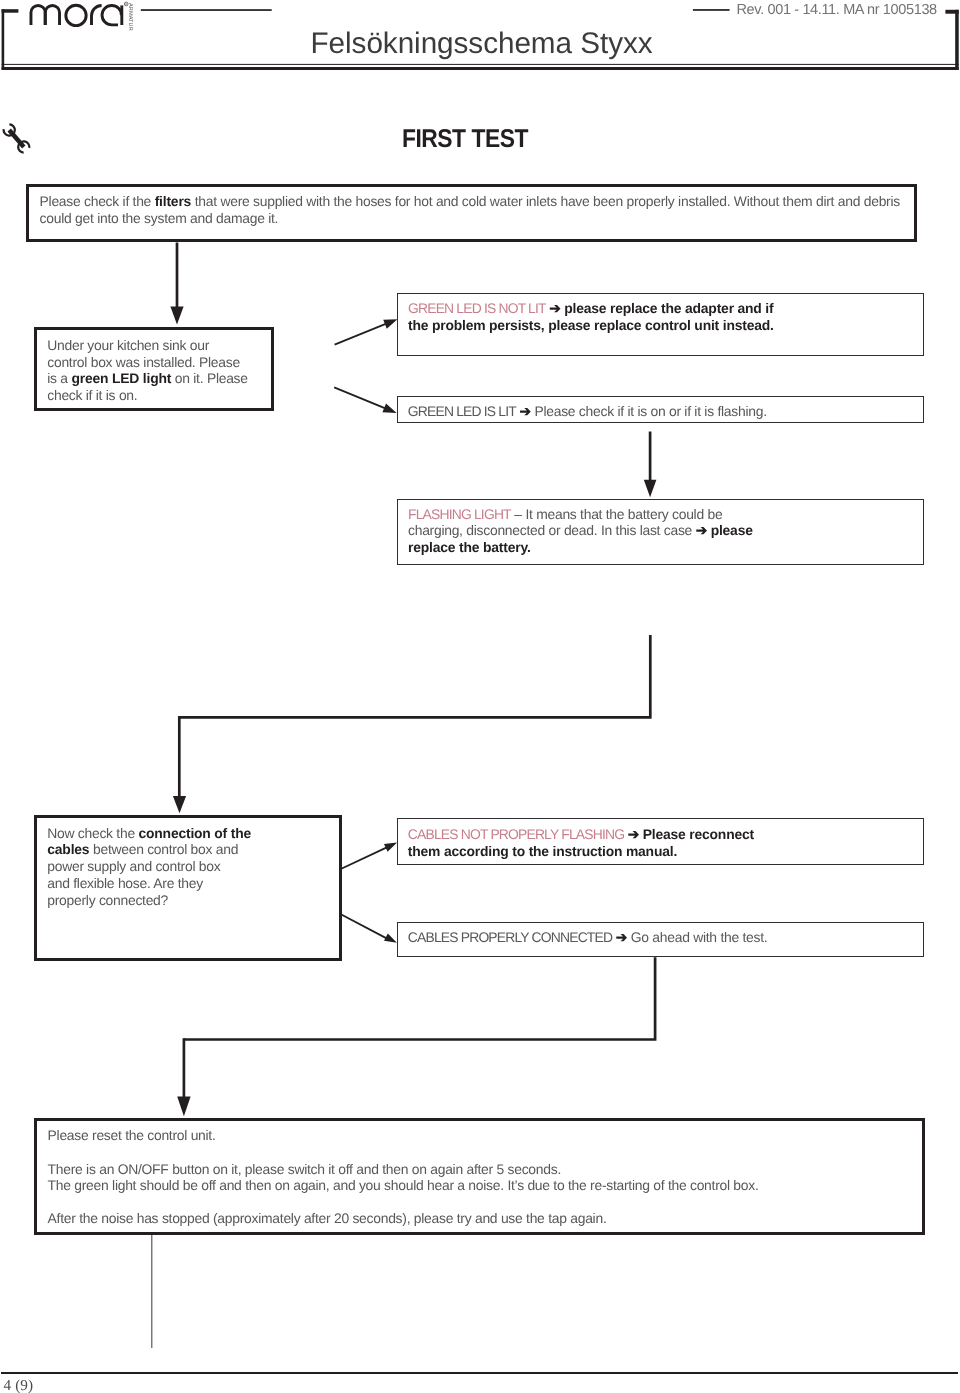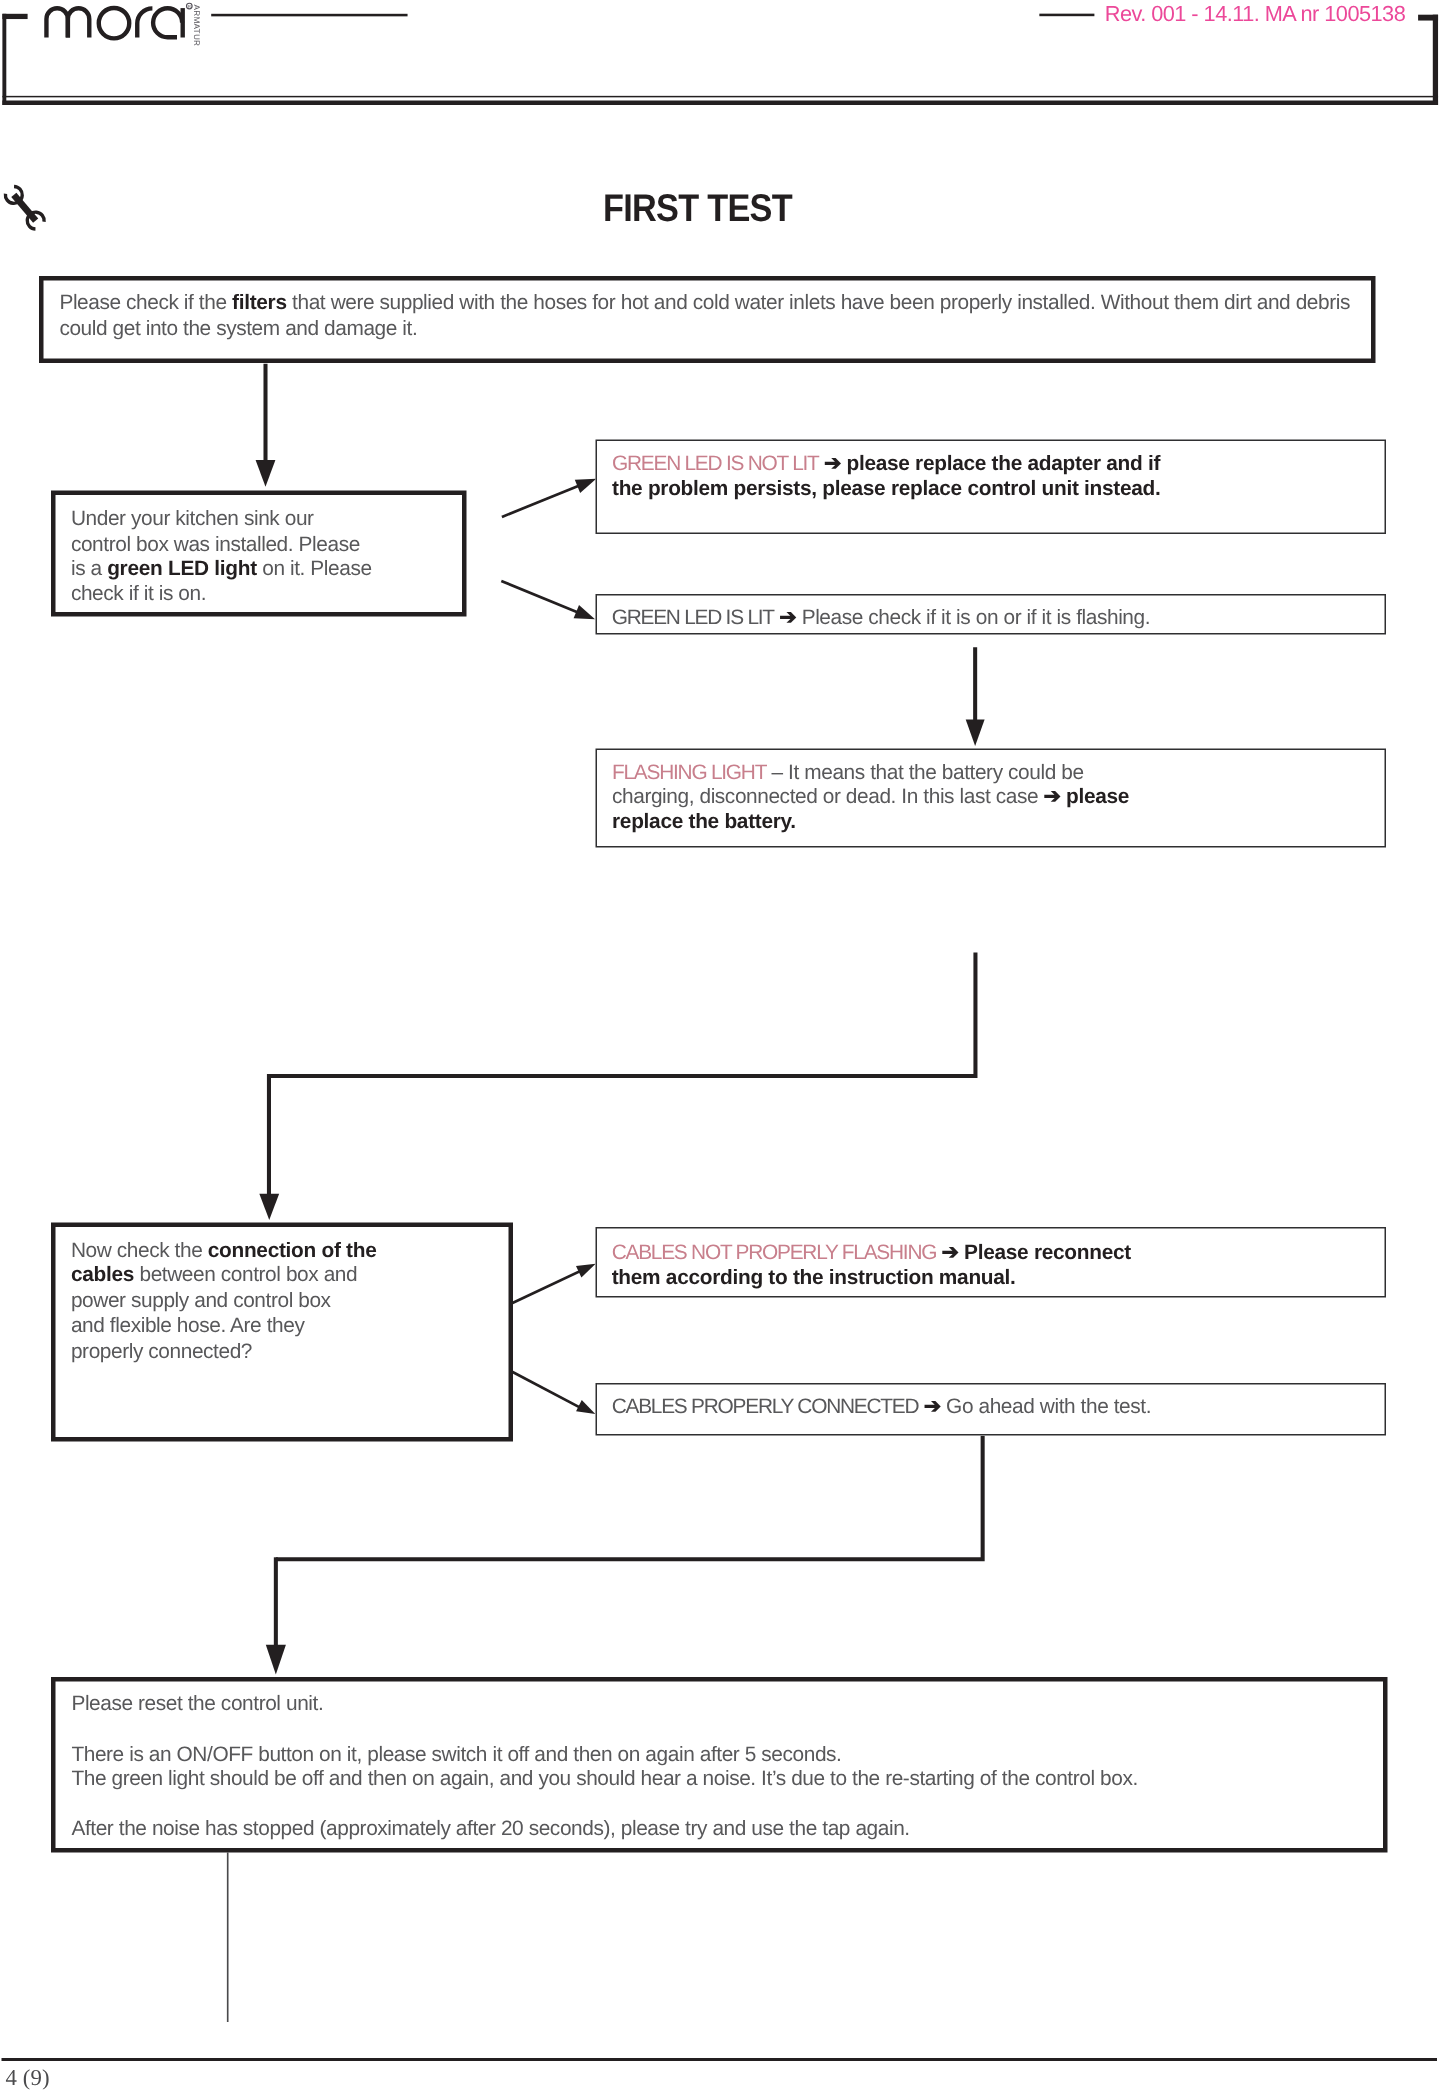--- a/index.html
+++ b/index.html
@@ -7,21 +7,21 @@
        -webkit-font-smoothing:antialiased;text-rendering:geometricPrecision;position:relative;overflow:hidden;}
   .page{position:absolute;inset:0;}
   .abs{position:absolute;}
 
   
   #hdr-frame{position:absolute;left:0;top:0;width:960px;height:80px;}
   #hdr-title1{position:absolute;left:281.2px;top:0.1px;font-size:20.5px;color:#3c3c3e;
       line-height:20.5px;letter-spacing:-0.03px;white-space:nowrap;font-weight:400;}
   #hdr-title2{position:absolute;left:310.5px;top:28.8px;font-size:29.7px;color:#3c3c3e;
       line-height:29.7px;letter-spacing:-0.05px;white-space:nowrap;font-weight:400;}
-  #hdr-rev{position:absolute;left:736.5px;top:3.4px;font-size:14.5px;color:#ec4899;
+  #hdr-rev{position:absolute;left:736.5px;top:3.4px;font-size:14.5px;color:#737373;
       line-height:14.5px;letter-spacing:-0.36px;white-space:nowrap;font-weight:400;}
 
   
   #logo{position:absolute;left:27.6px;top:0px;width:100px;height:32px;}
   #logo-sub{position:absolute;left:131.6px;top:3.4px;font-size:5.5px;color:#58565c;
       letter-spacing:0.15px;transform:rotate(90deg);transform-origin:0 0;font-weight:400;
       white-space:nowrap;line-height:5.5px;
       font-family:"Liberation Sans",sans-serif;}
 
   
@@ -89,20 +89,21 @@
         <path d="M93.8 5.4 V 25.0"></path>
       </g>
       <g>
         <circle cx="98.2" cy="4.0" r="1.85" fill="none" stroke="#55525a" stroke-width="0.8"></circle>
         <text x="98.2" y="5.35" font-size="2.9" text-anchor="middle" fill="#55525a" font-family="'Liberation Sans',sans-serif">R</text>
       </g>
     </svg>
   </div>
   <div id="logo-sub">ARMATUR</div>
 
+  <div id="hdr-title2">Felsökningsschema Styxx</div>
   <div id="hdr-rev">Rev. 001 -  14.11. MA nr 1005138</div>
 
   <div id="wrench">
     <svg width="45" height="45" viewBox="0 0 80 80" aria-hidden="true">
       <g transform="rotate(49.6 40 40)" fill="#231f20">
 
         <rect x="20" y="36.0" width="40" height="8"></rect>
 
         <path d="M11.08 48.03 A 12.0 12.0 0 1 0 11.08 31.97 L 14.05 34.65 A 8.0 8.0 0 1 1 14.05 45.35 Z"></path>
 
@@ -145,21 +146,21 @@
     </g>
   </svg>
 
   <div class="box heavy" id="box-intro" style="left:26px;top:184.2px;width:890.5px;height:58.0px;">
     <div class="btxt" style="left:10.6px;top:5.9px;">
         <span class="ln"><span>Please check if the </span><b>filters</b><span> that were supplied with the hoses for hot and cold water inlets have been properly installed. Without them dirt and debris</span></span>
         <span class="ln"><span>could get into the system and damage it.</span></span>
       </div>
   </div>
 
-  <div class="box heavy" id="box-q1" style="left:34.1px;top:326.6px;width:277px;height:84.4px;">
+  <div class="box heavy" id="box-q1" style="left:34.1px;top:326.6px;width:240px;height:84.4px;">
     <div class="btxt" style="left:10.2px;top:7.3px;">
         <span class="ln"><span>Under your kitchen sink our</span></span>
         <span class="ln"><span>control box was installed. Please</span></span>
         <span class="ln"><span>is a </span><b>green LED light</b><span> on it. Please</span></span>
         <span class="ln"><span>check if it is on.</span></span>
       </div>
   </div>
 
   <div class="box light" id="box-a1a" style="left:397.0px;top:293.2px;width:527.3px;height:63px;">
     <div class="btxt" style="left:10.0px;top:6.0px;">

